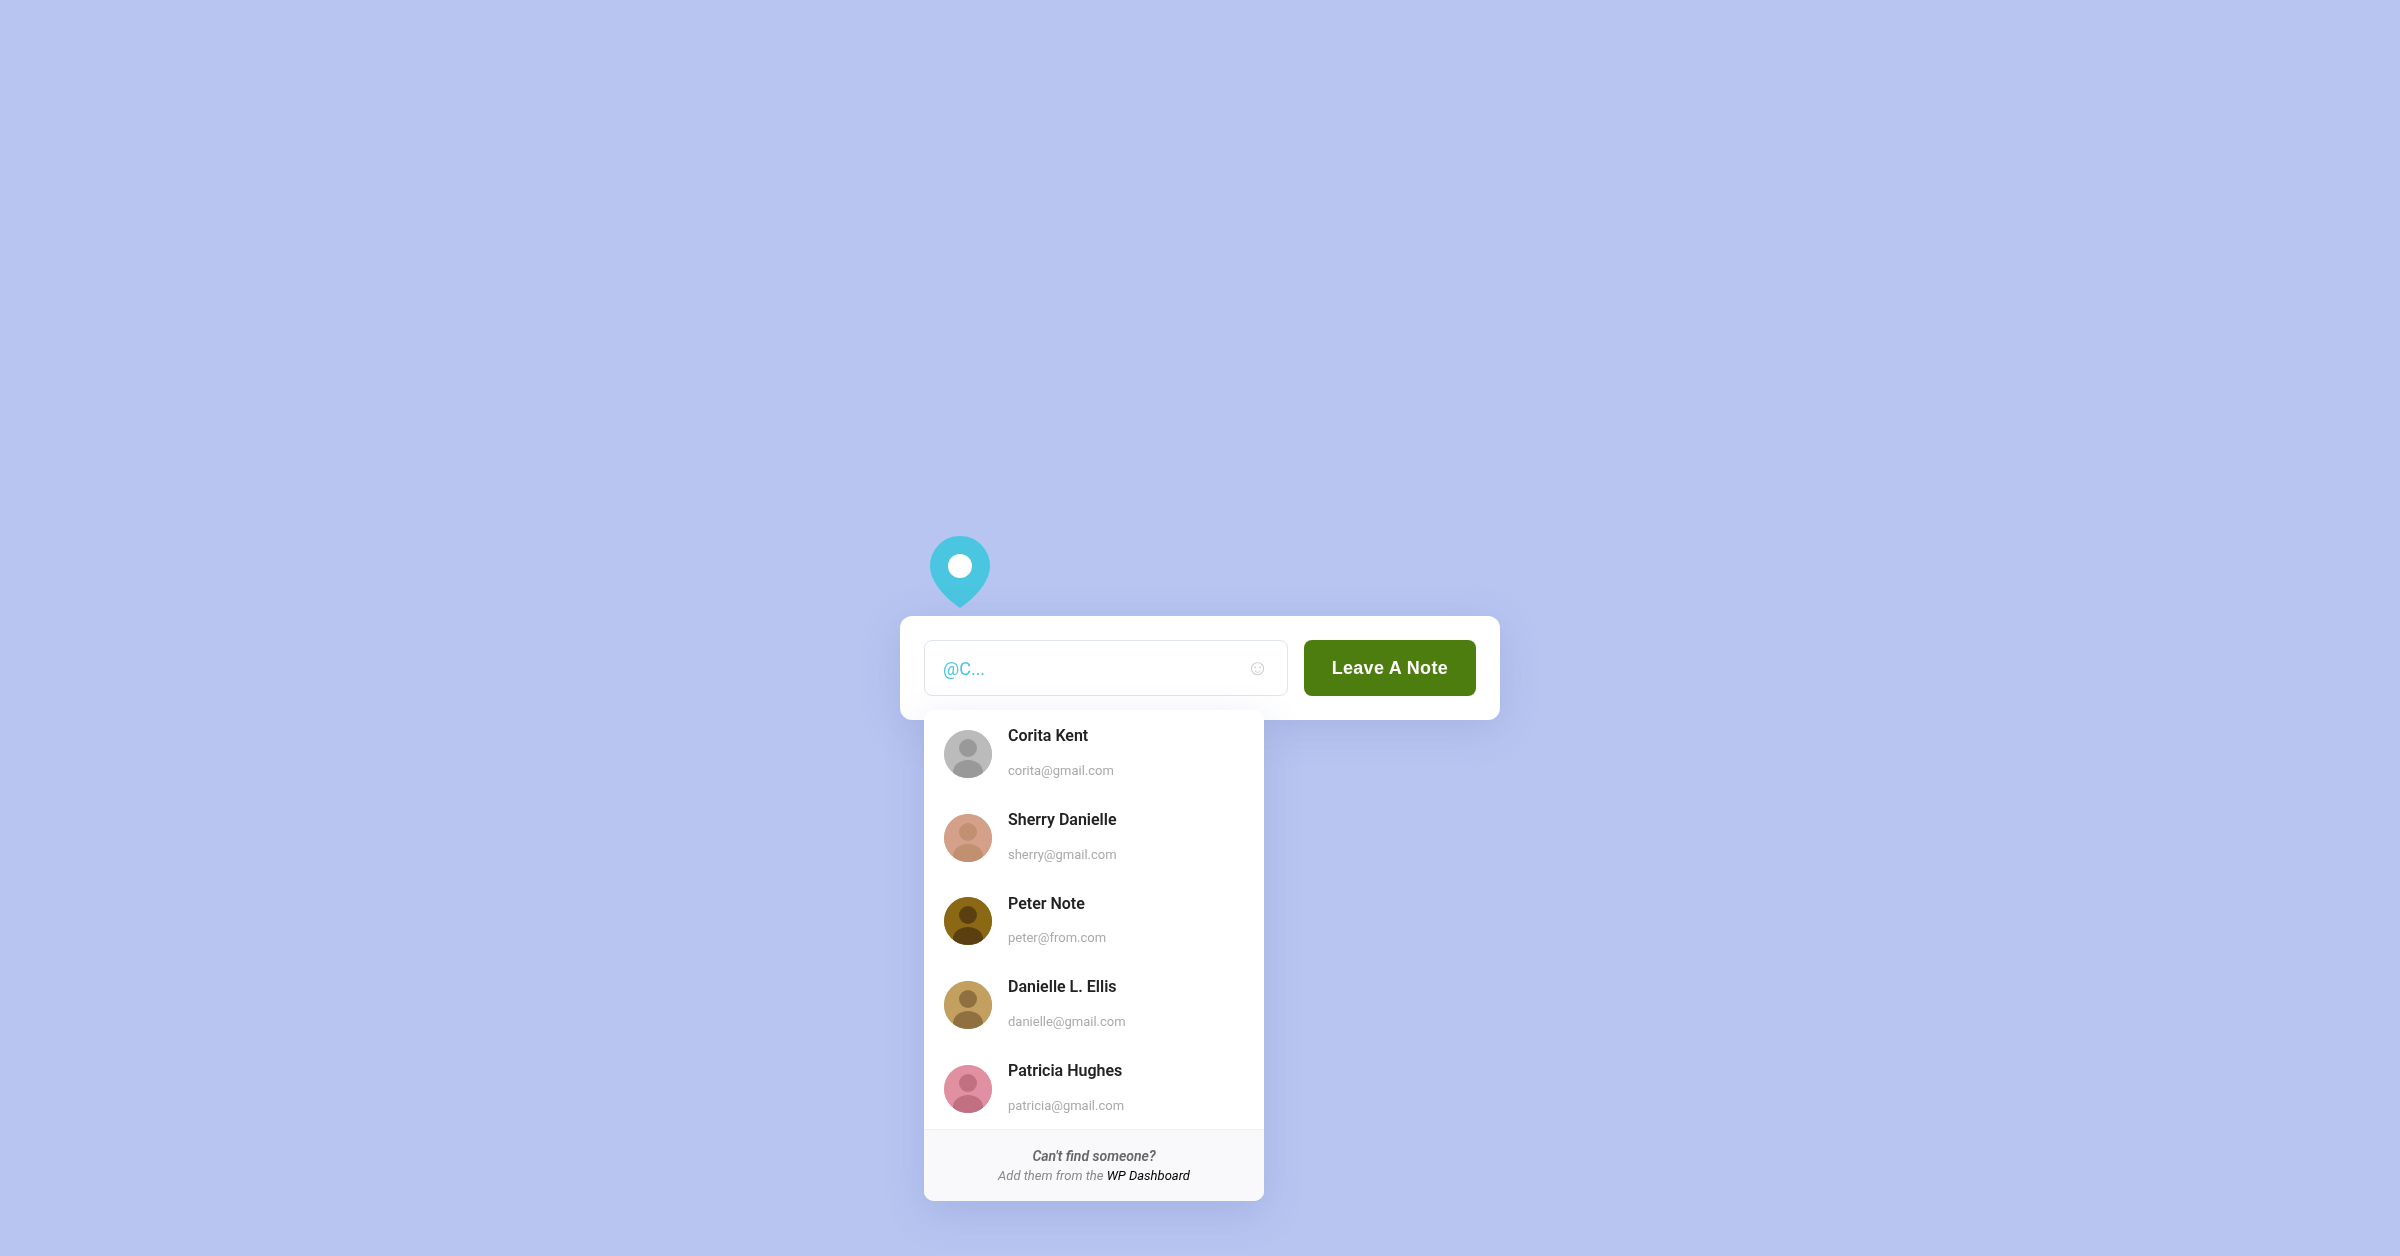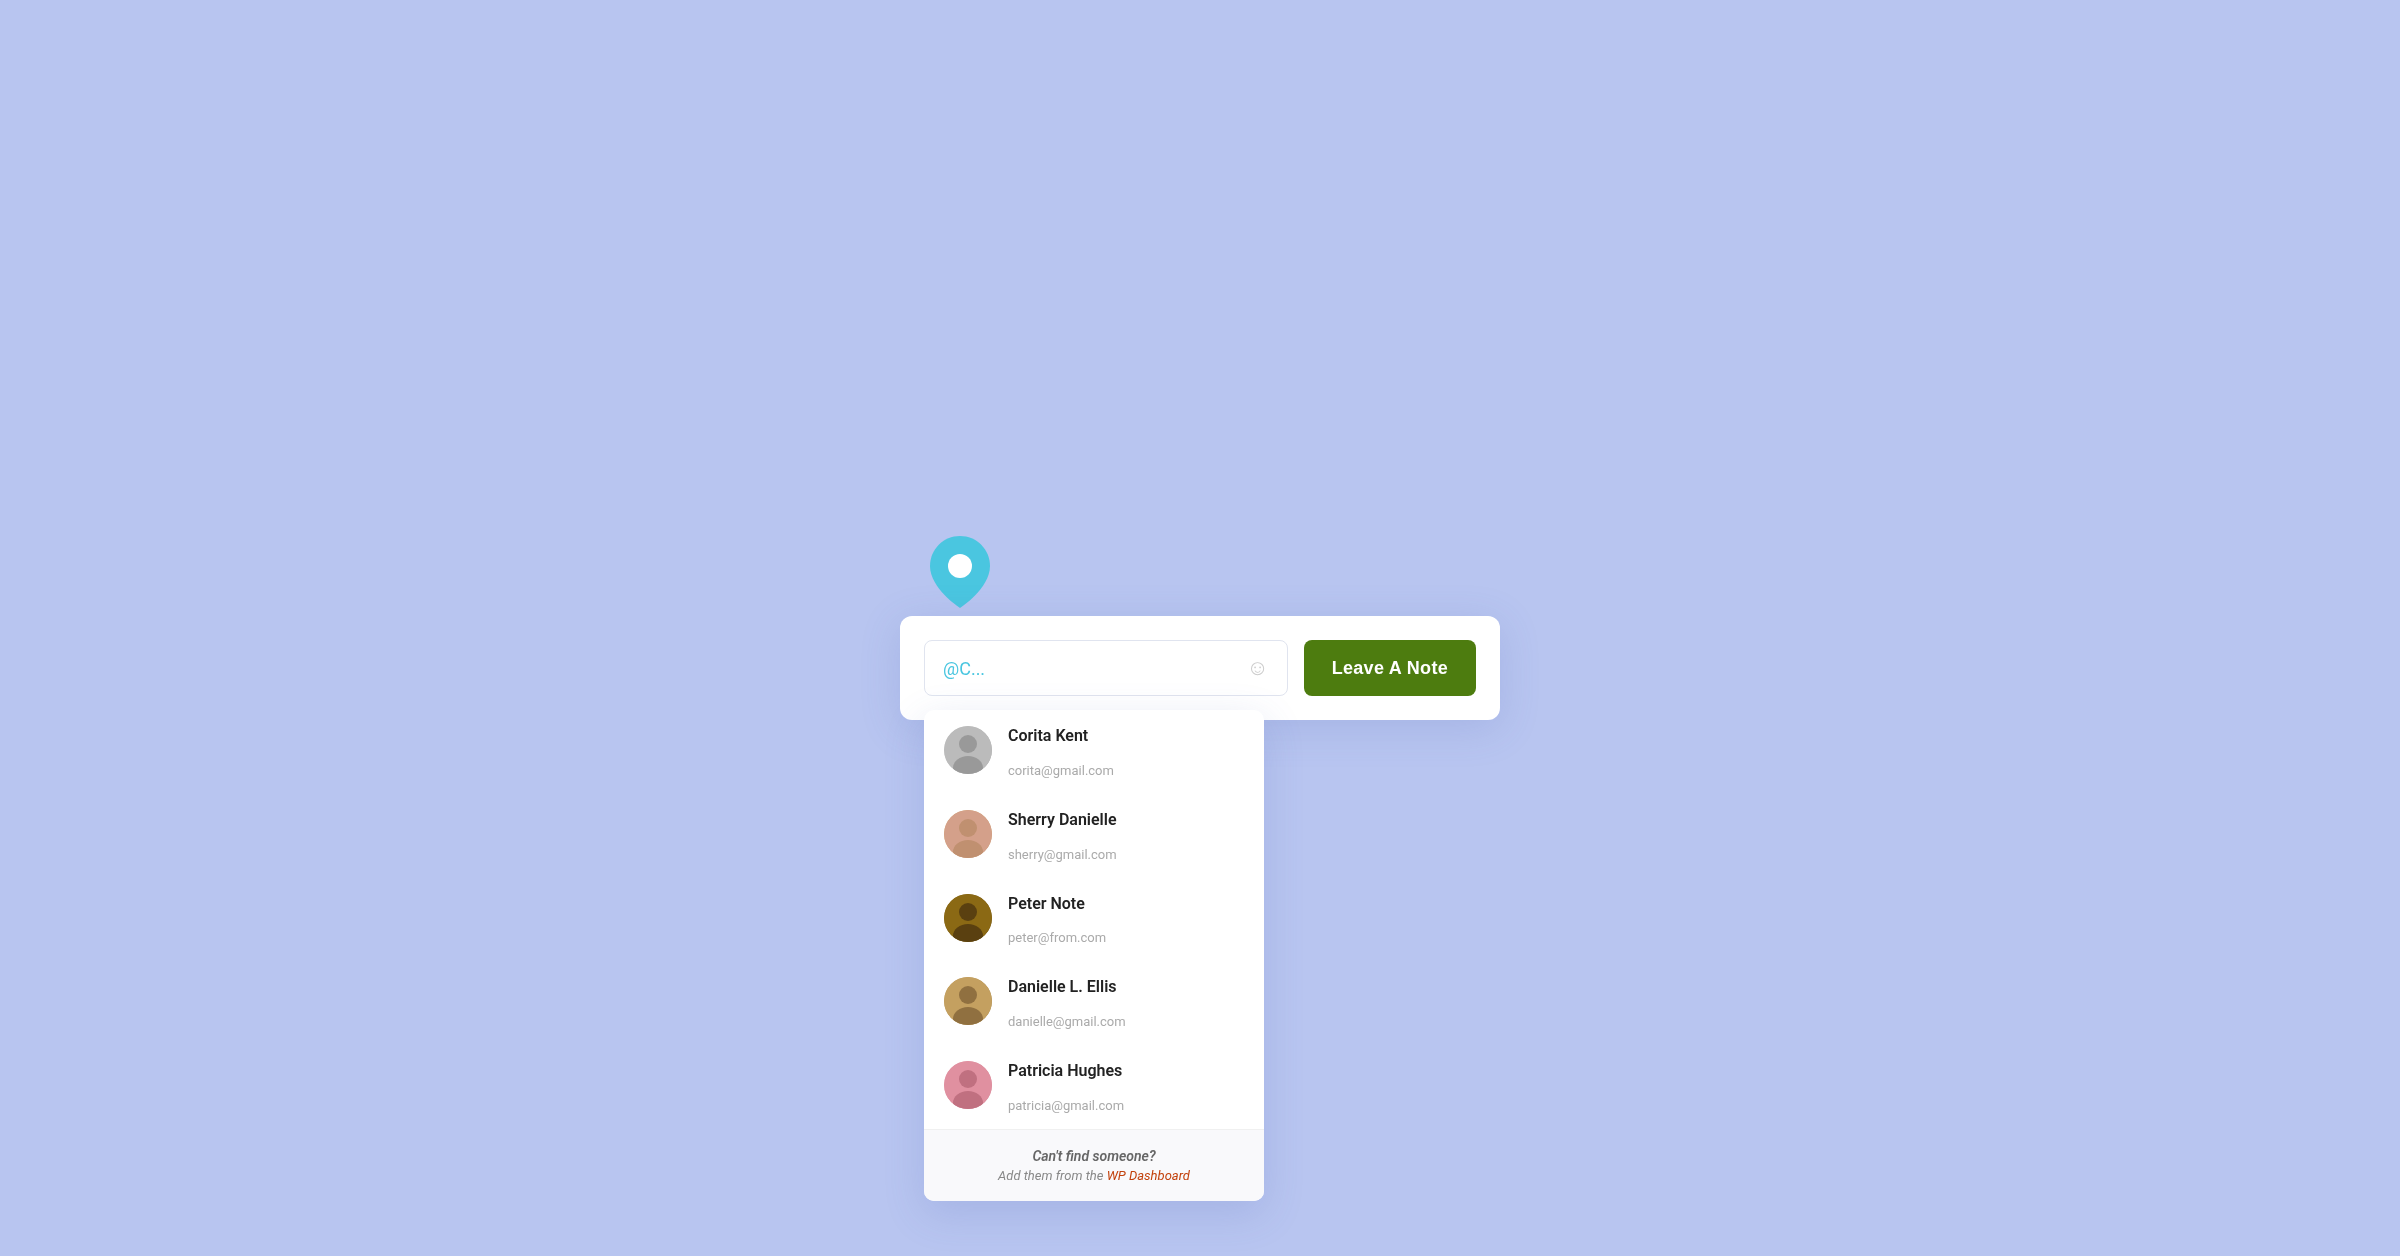--- a/index.html
+++ b/index.html
@@ -100,21 +100,21 @@
       width: 340px;
       background: #fff;
       border-radius: 10px;
       box-shadow: 0 12px 40px rgba(80, 100, 180, 0.18);
       z-index: 10;
       overflow: hidden;
     }
 
     .contact-item {
       display: flex;
-      align-items: flex-start;
+      align-items: flex-end;
       padding: 16px 20px;
       cursor: pointer;
       transition: background 0.15s;
     }
 
     .avatar {
       width: 48px;
       height: 48px;
       border-radius: 50%;
       margin-right: 16px;
@@ -174,21 +174,21 @@
       font-weight: 600;
       margin-bottom: 4px;
     }
 
     .cant-find-sub {
       font-size: 13px;
       color: #888;
     }
 
     .cant-find-link {
-      color: #c2410c;
+      color: #000000;
       text-decoration: none;
       font-weight: 400;
     }
   </style>
 </head>
 <body>
 
 <div class="scene">
 
   <svg class="pin-icon" viewBox="0 0 60 72" fill="none" xmlns="http://www.w3.org/2000/svg">

